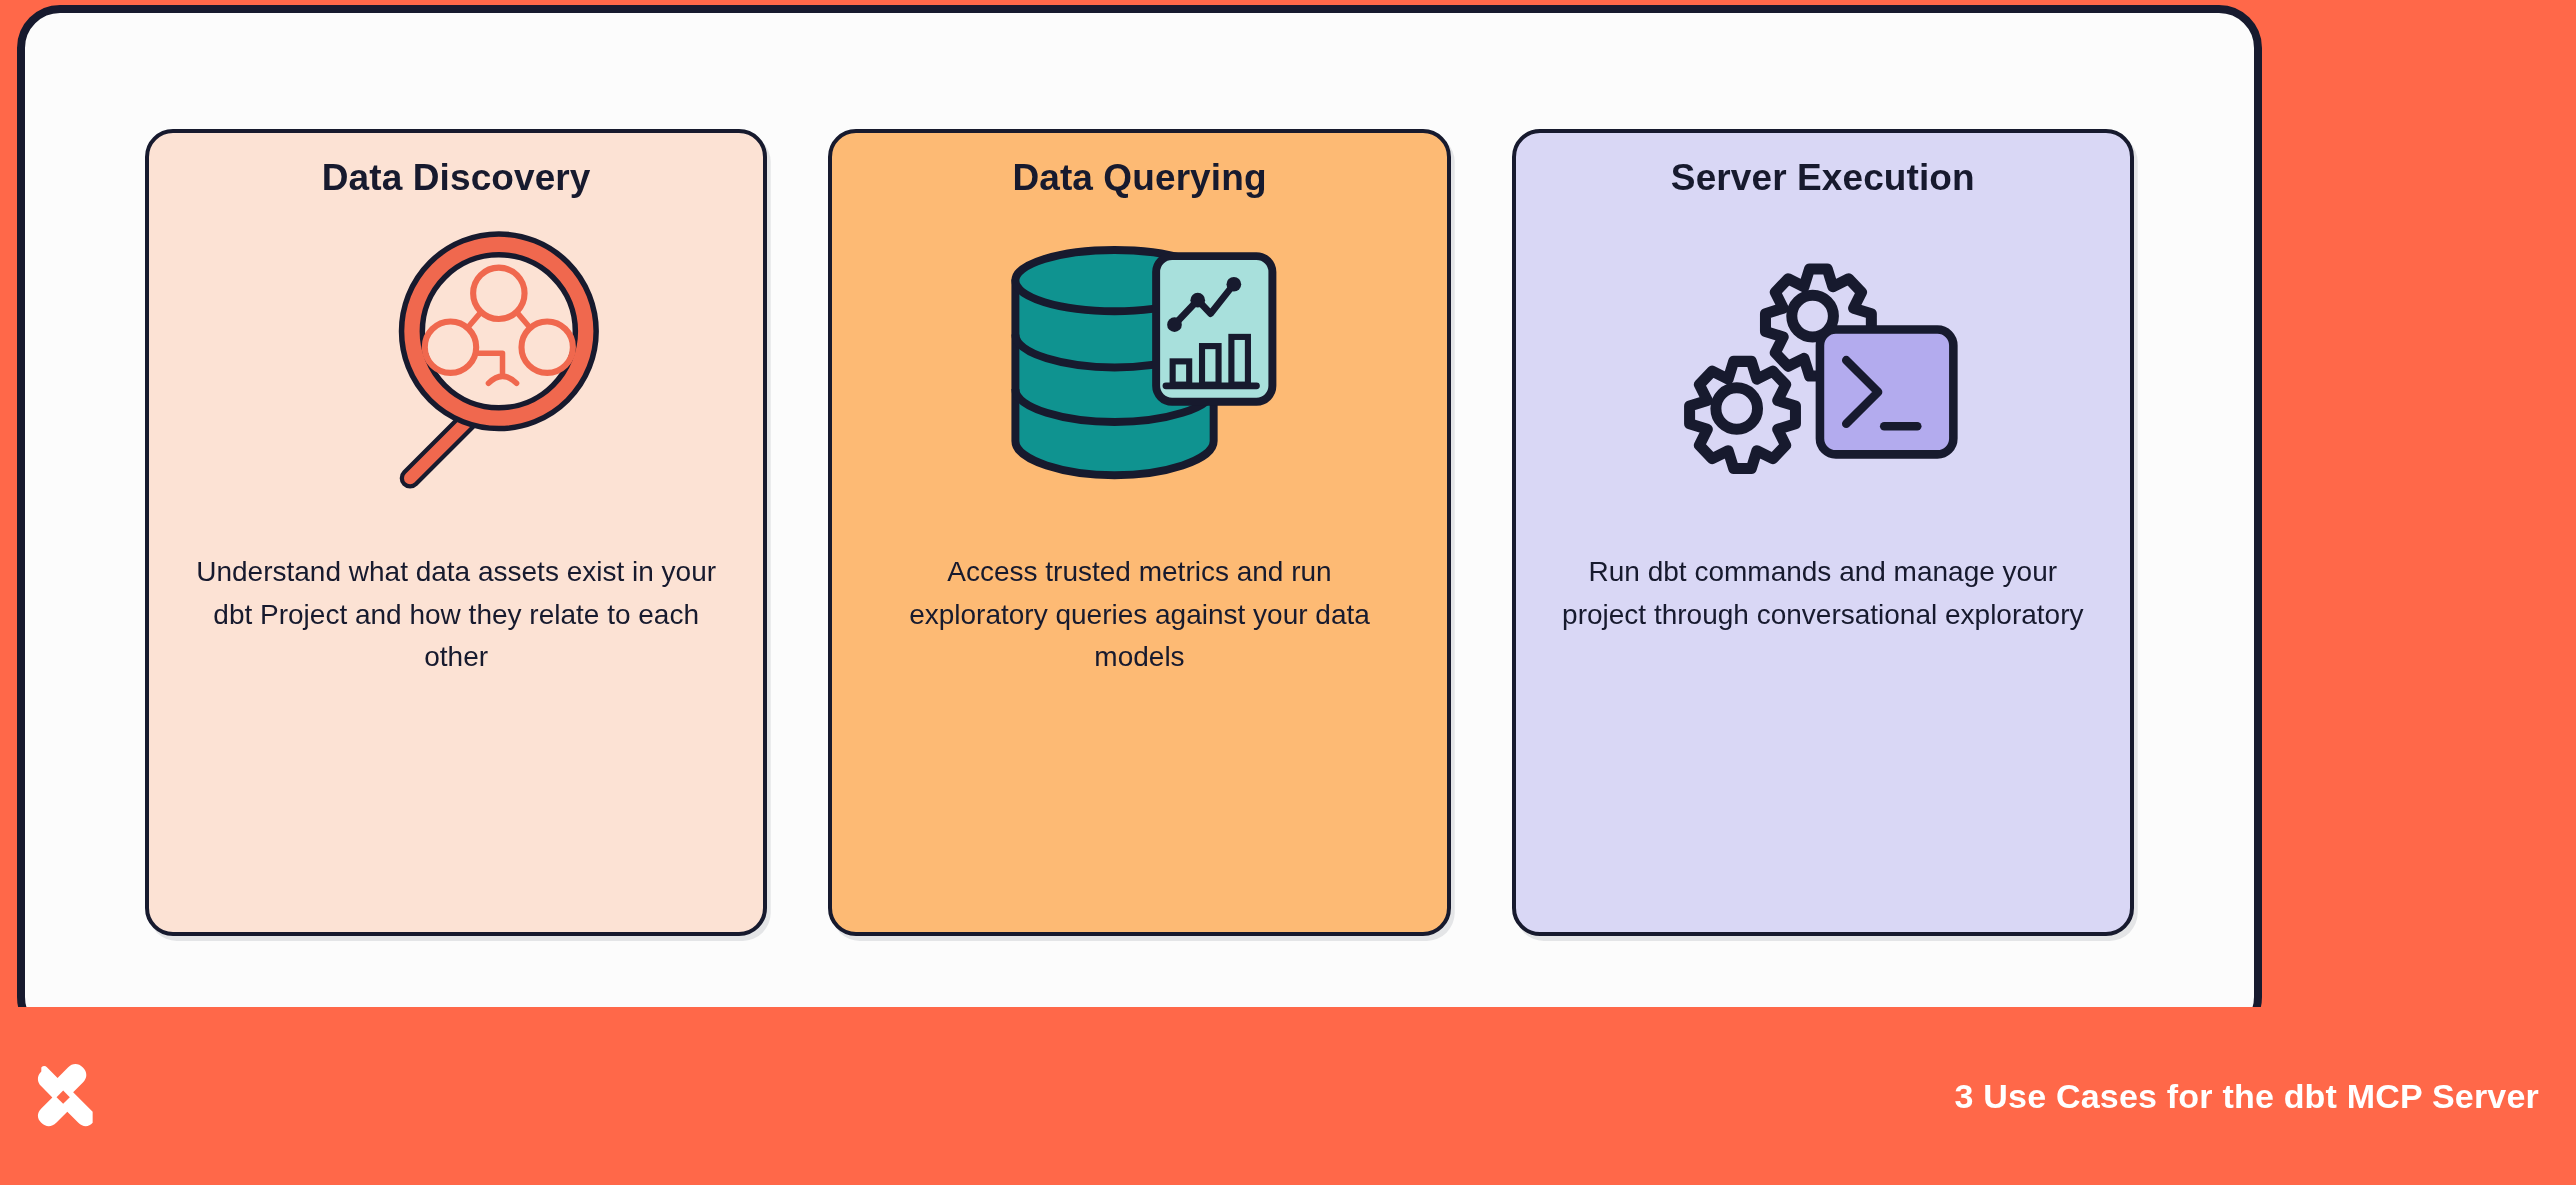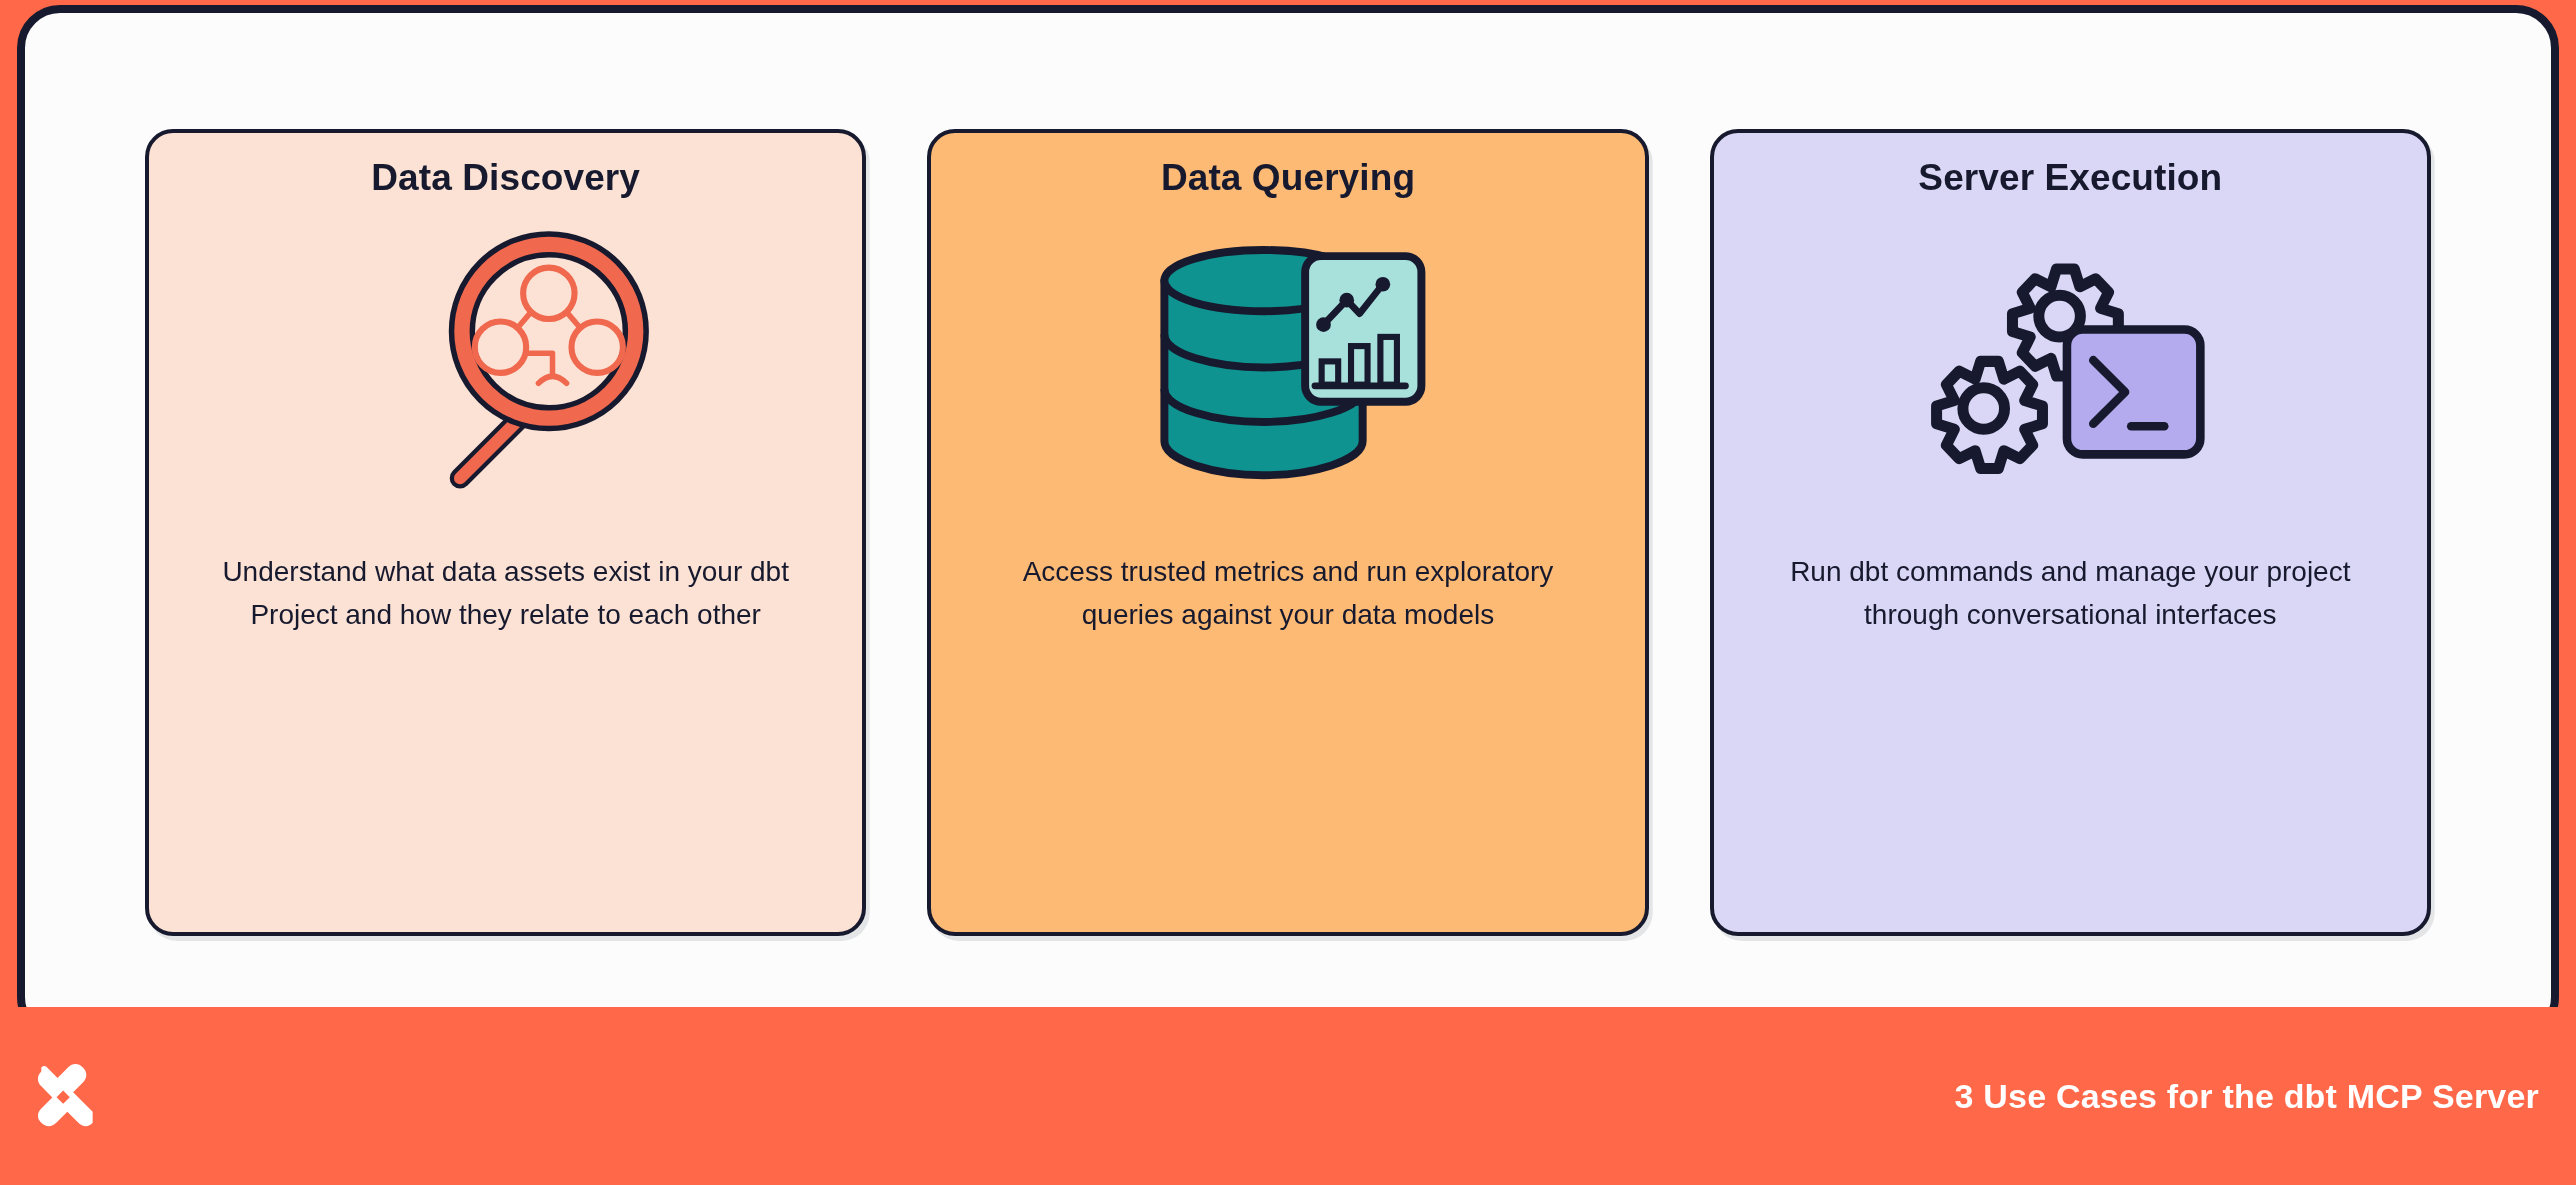--- a/index.html
+++ b/index.html
@@ -8,21 +8,21 @@
     background:#FF6849;
     font-family:"Liberation Sans", sans-serif;
     overflow:hidden;
     position:relative;
   }
 
   
   #panel{
     position:absolute;
     left:17px; top:4.9px;
-    width:2542px; height:1035px;
+    width:2245px; height:1035px;
     background:#FCFCFC;
     border:8.6px solid #171A2E;
     border-radius:43px;
     box-sizing:border-box;
     display:flex;
     align-items:flex-start;
     justify-content:center;
     gap:61px;
     padding:116px 120px 0 120px;
   }
@@ -175,21 +175,21 @@
           <path d="M48 228 l21 -22 l26 13 l9 -29 l29 0 l9 29 l26 -13 l21 22 l-13 26 l29 9 l0 29 l-29 9 l13 26 l-21 22 l-26 -13 l-9 29 l-29 0 l-9 -29 l-26 13 l-21 -22 l13 -26 l-29 -9 l0 -29 l29 -9 Z" fill="#D9D7F5" stroke="#171A2E" stroke-width="18" stroke-linejoin="round"></path>
           <circle cx="109" cy="267" r="34" fill="#D9D7F5" stroke="#171A2E" stroke-width="18"></circle>
         </g>
 
         <rect x="245" y="138" width="218" height="204" rx="26" fill="#B3ABEE" stroke="#171A2E" stroke-width="14"></rect>
         <polyline points="288,188 340,240 288,292" fill="none" stroke="#171A2E" stroke-width="14" stroke-linecap="round" stroke-linejoin="round"></polyline>
         <line x1="350" y1="296" x2="404" y2="296" stroke="#171A2E" stroke-width="14" stroke-linecap="round"></line>
       </svg>
     </div>
 
-    <p class="card-body">Run dbt commands and manage your project through conversational interfaces</p>
+    <p class="card-body">Run dbt commands and manage your project through conversational exploratory</p>
   </div>
 
 </div>
 
 <div id="footer">
   <span id="footer-logo-wrap">
     <svg id="footer-logo" viewBox="0 0 100 100" fill="none">
       <path d="M21 15 C14 22 14 31 21 38 L38 55 L21 72 C14 79 14 88 21 94 C28 101 37 101 44 94 L61 77 L78 94 C85 101 94 101 100 94 L100 77 L70 47 L85 32 C92 25 92 16 85 9 C78 2 69 2 62 9 L46 25 L30 9 C27 6 24 6 21 9 Z" transform="translate(-2,-2) scale(0.97)" fill="#FFFFFF"></path>
       <rect x="44" y="44" width="14" height="14" transform="rotate(45 51 51)" fill="#FF6849"></rect>
     </svg>

